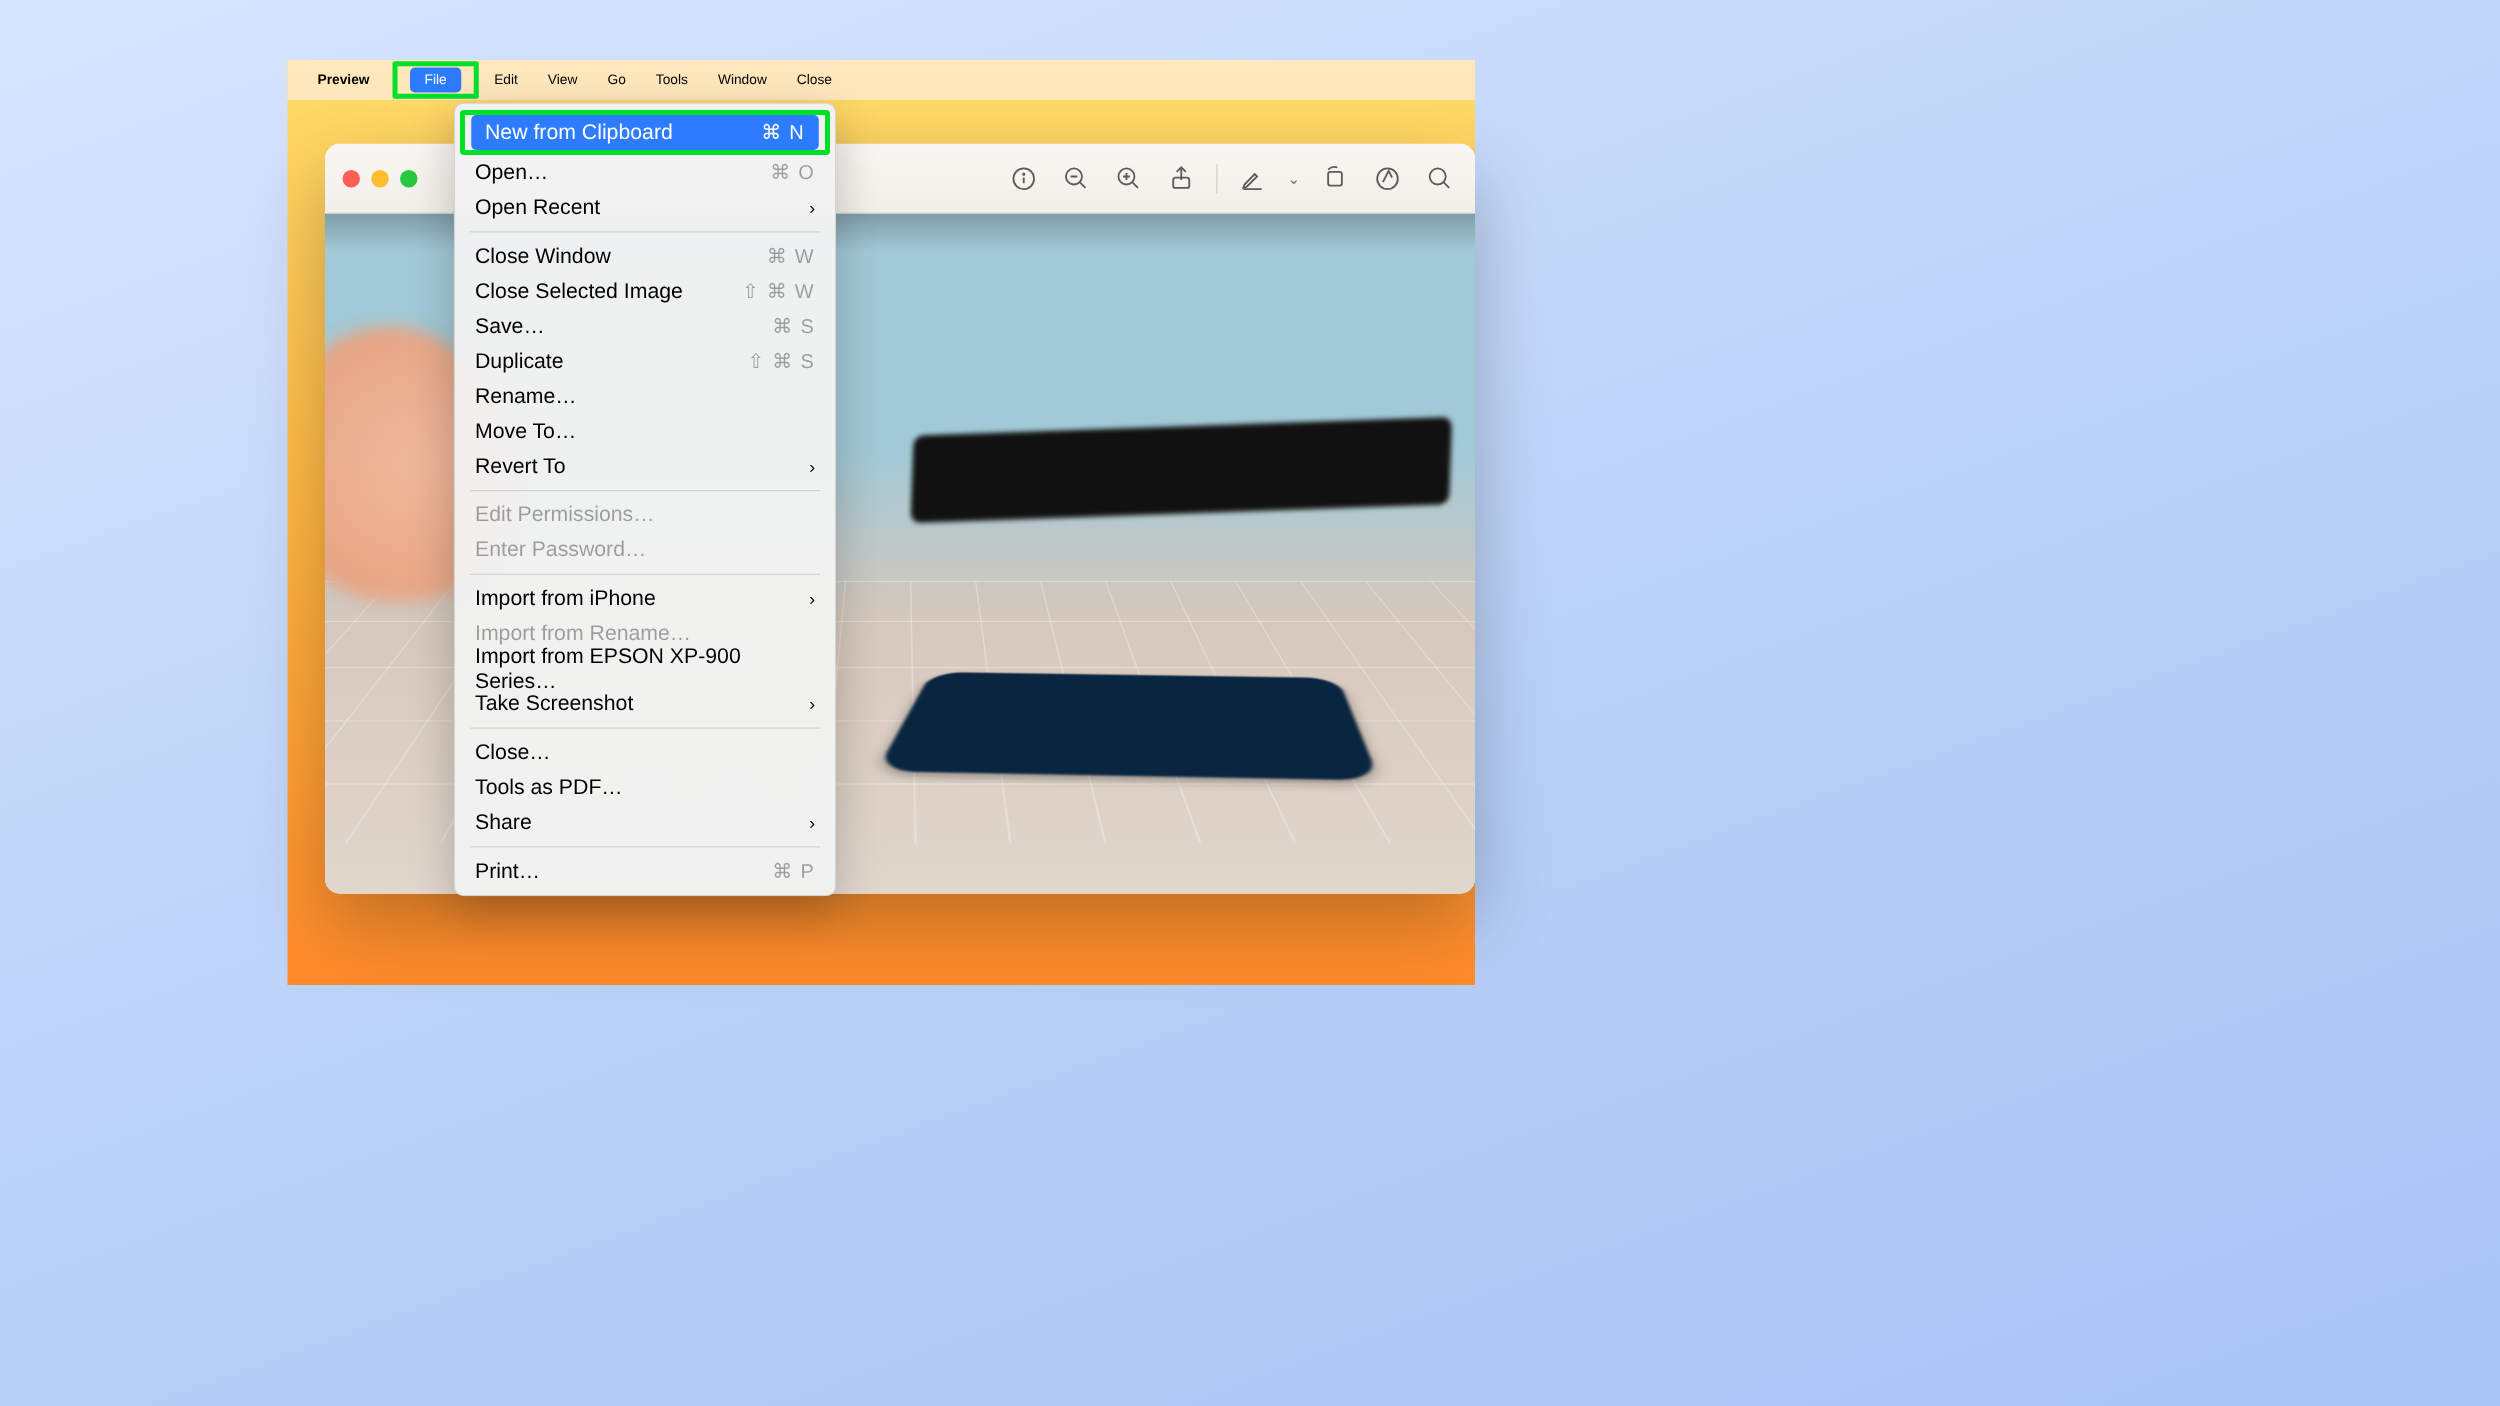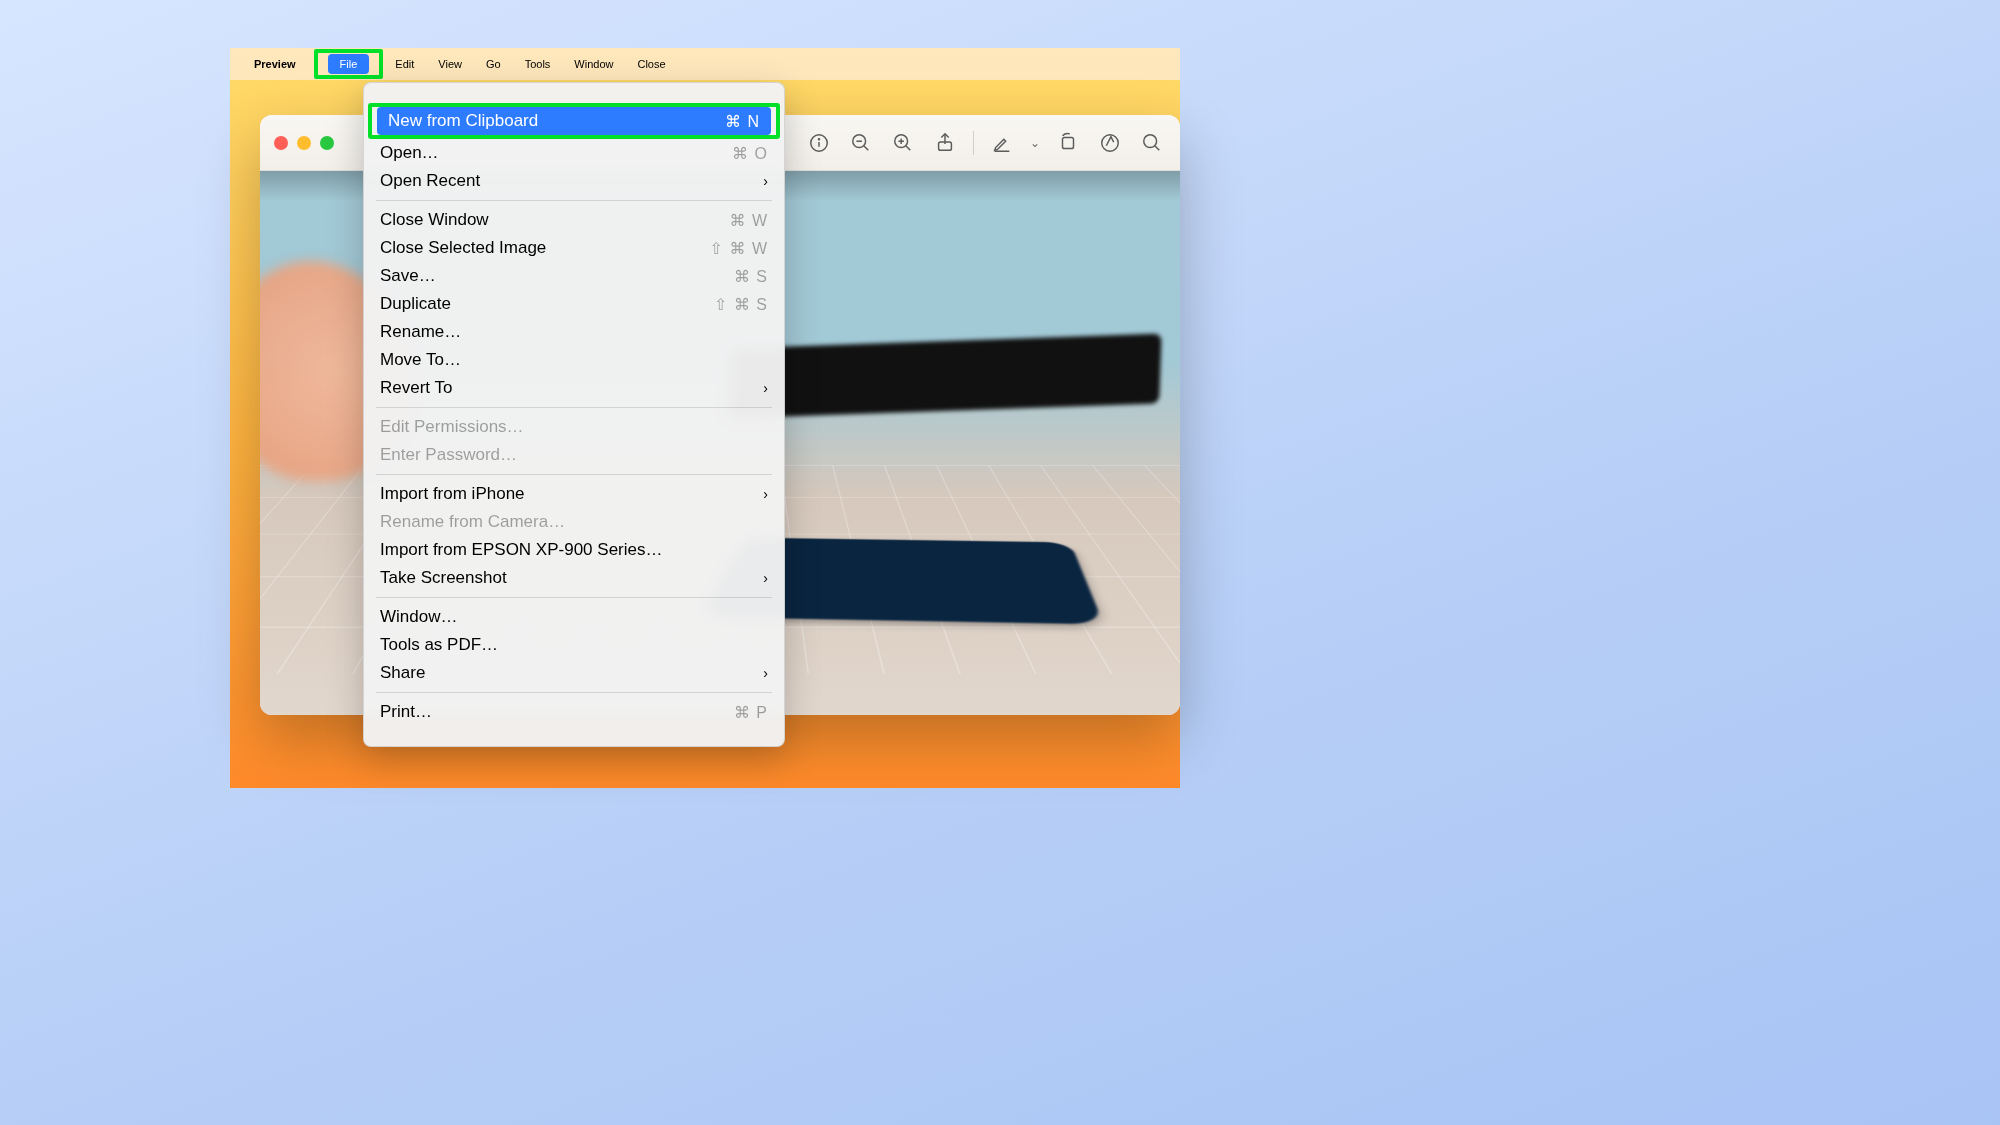--- a/index.html
+++ b/index.html
@@ -59,26 +59,26 @@
       background:#0a2540; border-radius:28px; filter:blur(1.5px);
       transform:perspective(700px) rotateX(62deg) rotateZ(2deg);
       box-shadow:0 6px 12px rgba(0,0,0,.3); }
     .grid { position:absolute; left:0; right:0; bottom:0; height:250px;
       background-image:linear-gradient(rgba(255,255,255,.55) 1px,transparent 1px),
                        linear-gradient(90deg,rgba(255,255,255,.55) 1px,transparent 1px);
       background-size:52px 52px;
       transform:perspective(650px) rotateX(55deg); transform-origin:center top;
       opacity:.6; }
     .dropdown {
-      position:absolute; left:363px; top:82px; width:422px;
+      position:absolute; left:363px; top:82px; width:306px;
       background:rgba(242,242,242,.97);
       border:1px solid rgba(0,0,0,.12);
       border-radius:8px;
       box-shadow:0 12px 36px rgba(0,0,0,.22);
-      padding:20px 0; font-size:17px; color:#000;
+      padding:5px 0; font-size:17px; color:#000;
       backdrop-filter:blur(6px);
     }
     .mi { display:flex; align-items:center; height:28px; padding:0 16px; }
     .mi.sel { background:#2d7bff; color:#fff; margin:0 5px; border-radius:4px; padding:0 11px; }
     .mi.dis { color:rgba(0,0,0,.35); }
     .mi .lbl { flex:1; }
     .mi .sc { color:rgba(0,0,0,.35); letter-spacing:1px; font-size:16px; }
     .mi.sel .sc { color:#fff; }
     .mi .chev { color:#000; font-size:14px; }
     .divider { height:1px; background:rgba(0,0,0,.12); margin:5px 12px; }
@@ -226,32 +226,32 @@
     </div>
     <div class="mi dis">
       <span class="lbl">Enter Password…</span>
     </div>
     <div class="divider"></div>
     <div class="mi">
       <span class="lbl">Import from iPhone</span>
       <span class="chev">›</span>
     </div>
     <div class="mi dis">
-      <span class="lbl">Rename from Camera…</span>
+      <span class="lbl">Import from Rename…</span>
     </div>
     <div class="mi">
       <span class="lbl">Import from EPSON XP-900 Series…</span>
     </div>
     <div class="mi">
       <span class="lbl">Take Screenshot</span>
       <span class="chev">›</span>
     </div>
     <div class="divider"></div>
     <div class="mi">
-      <span class="lbl">Window…</span>
+      <span class="lbl">Close…</span>
     </div>
     <div class="mi">
       <span class="lbl">Tools as PDF…</span>
     </div>
     <div class="mi">
       <span class="lbl">Share</span>
       <span class="chev">›</span>
     </div>
     <div class="divider"></div>
     <div class="mi">

